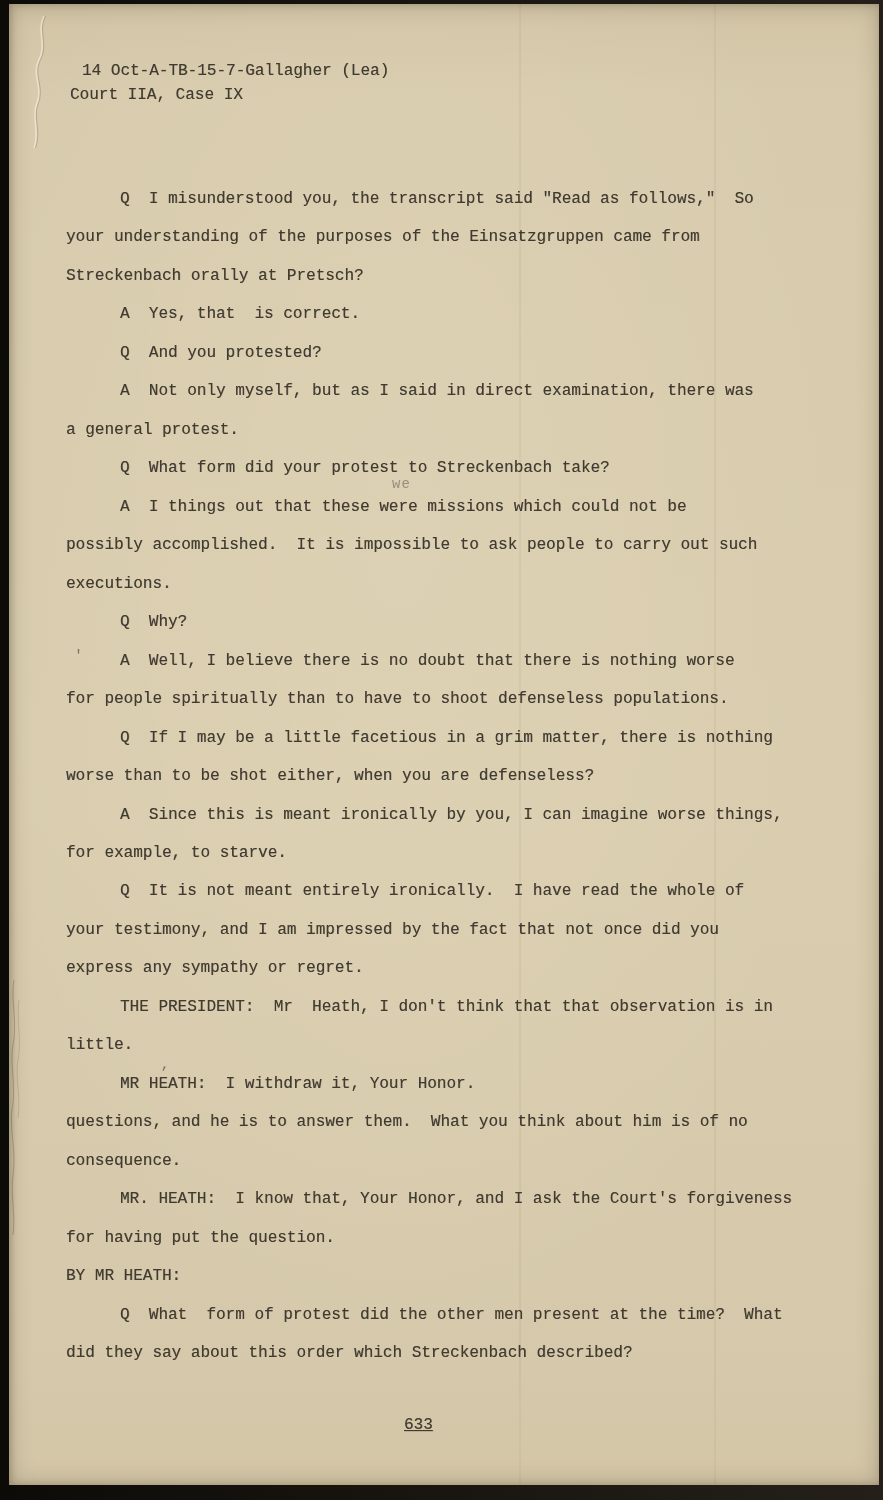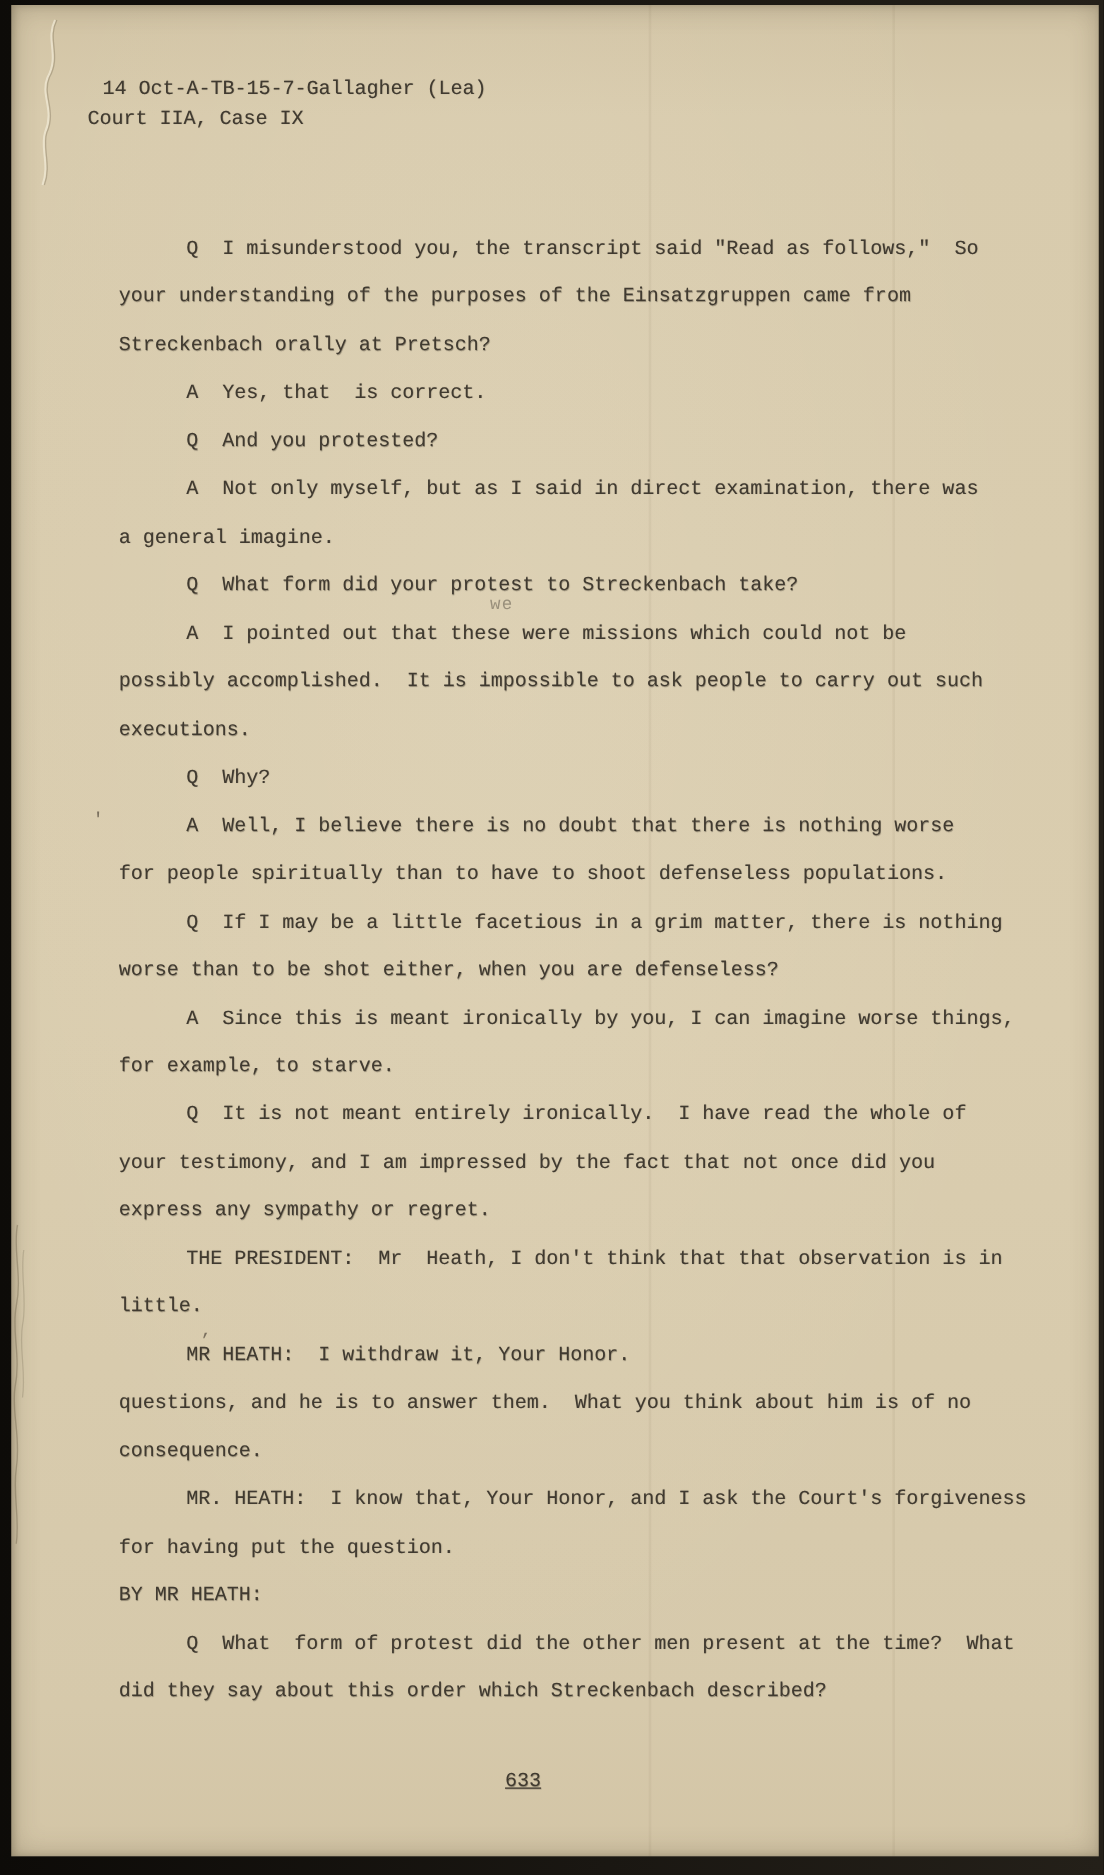--- a/index.html
+++ b/index.html
@@ -28,21 +28,21 @@
   .ink {
     color: #403a30;
     text-shadow: 0.4px 0.4px 0.6px rgba(62,55,44,0.45);
     font-size: 16px;
     white-space: pre;
   }
   .page-header { position: absolute; left: 0; top: 62px; }
   .hdr-line { position: absolute; white-space: pre; }
   #hdr1 { left: 82px; top: 0; }
   #hdr2 { left: 70px; top: 24px; font-family: Liberation Mono, monospace; }
-  .body-text { position: absolute; left: 66px; top: 189px; width: 750px; margin-left: 29px; }
+  .body-text { position: absolute; left: 66px; top: 189px; width: 750px; }
   .line {
     height: 38.48px;
     line-height: 20px;
     white-space: pre;
   }
   .line.indent { padding-left: 54px; }
   .interlinear {
     position: absolute; left: 392px; top: 476px;
     font-size: 14px;
     color: rgba(96,90,76,0.55);
@@ -81,23 +81,23 @@
     <div id="hdr2" class="ink hdr-line">Court IIA, Case IX</div>
   </div>
 
   <div class="body-text">
       <div class="ink line indent">Q  I misunderstood you, the transcript said "Read as follows,"  So</div>
       <div class="ink line">your understanding of the purposes of the Einsatzgruppen came from</div>
       <div class="ink line">Streckenbach orally at Pretsch?</div>
       <div class="ink line indent">A  Yes, that  is correct.</div>
       <div class="ink line indent">Q  And you protested?</div>
       <div class="ink line indent">A  Not only myself, but as I said in direct examination, there was</div>
-      <div class="ink line">a general imagine.</div>
+      <div class="ink line">a general protest.</div>
       <div class="ink line indent">Q  What form did your protest to Streckenbach take?</div>
-      <div class="ink line indent">A  I pointed out that these were missions which could not be</div>
+      <div class="ink line indent">A  I things out that these were missions which could not be</div>
       <div class="ink line">possibly accomplished.  It is impossible to ask people to carry out such</div>
       <div class="ink line">executions.</div>
       <div class="ink line indent">Q  Why?</div>
       <div class="ink line indent">A  Well, I believe there is no doubt that there is nothing worse</div>
       <div class="ink line">for people spiritually than to have to shoot defenseless populations.</div>
       <div class="ink line indent">Q  If I may be a little facetious in a grim matter, there is nothing</div>
       <div class="ink line">worse than to be shot either, when you are defenseless?</div>
       <div class="ink line indent">A  Since this is meant ironically by you, I can imagine worse things,</div>
       <div class="ink line">for example, to starve.</div>
       <div class="ink line indent">Q  It is not meant entirely ironically.  I have read the whole of</div>

